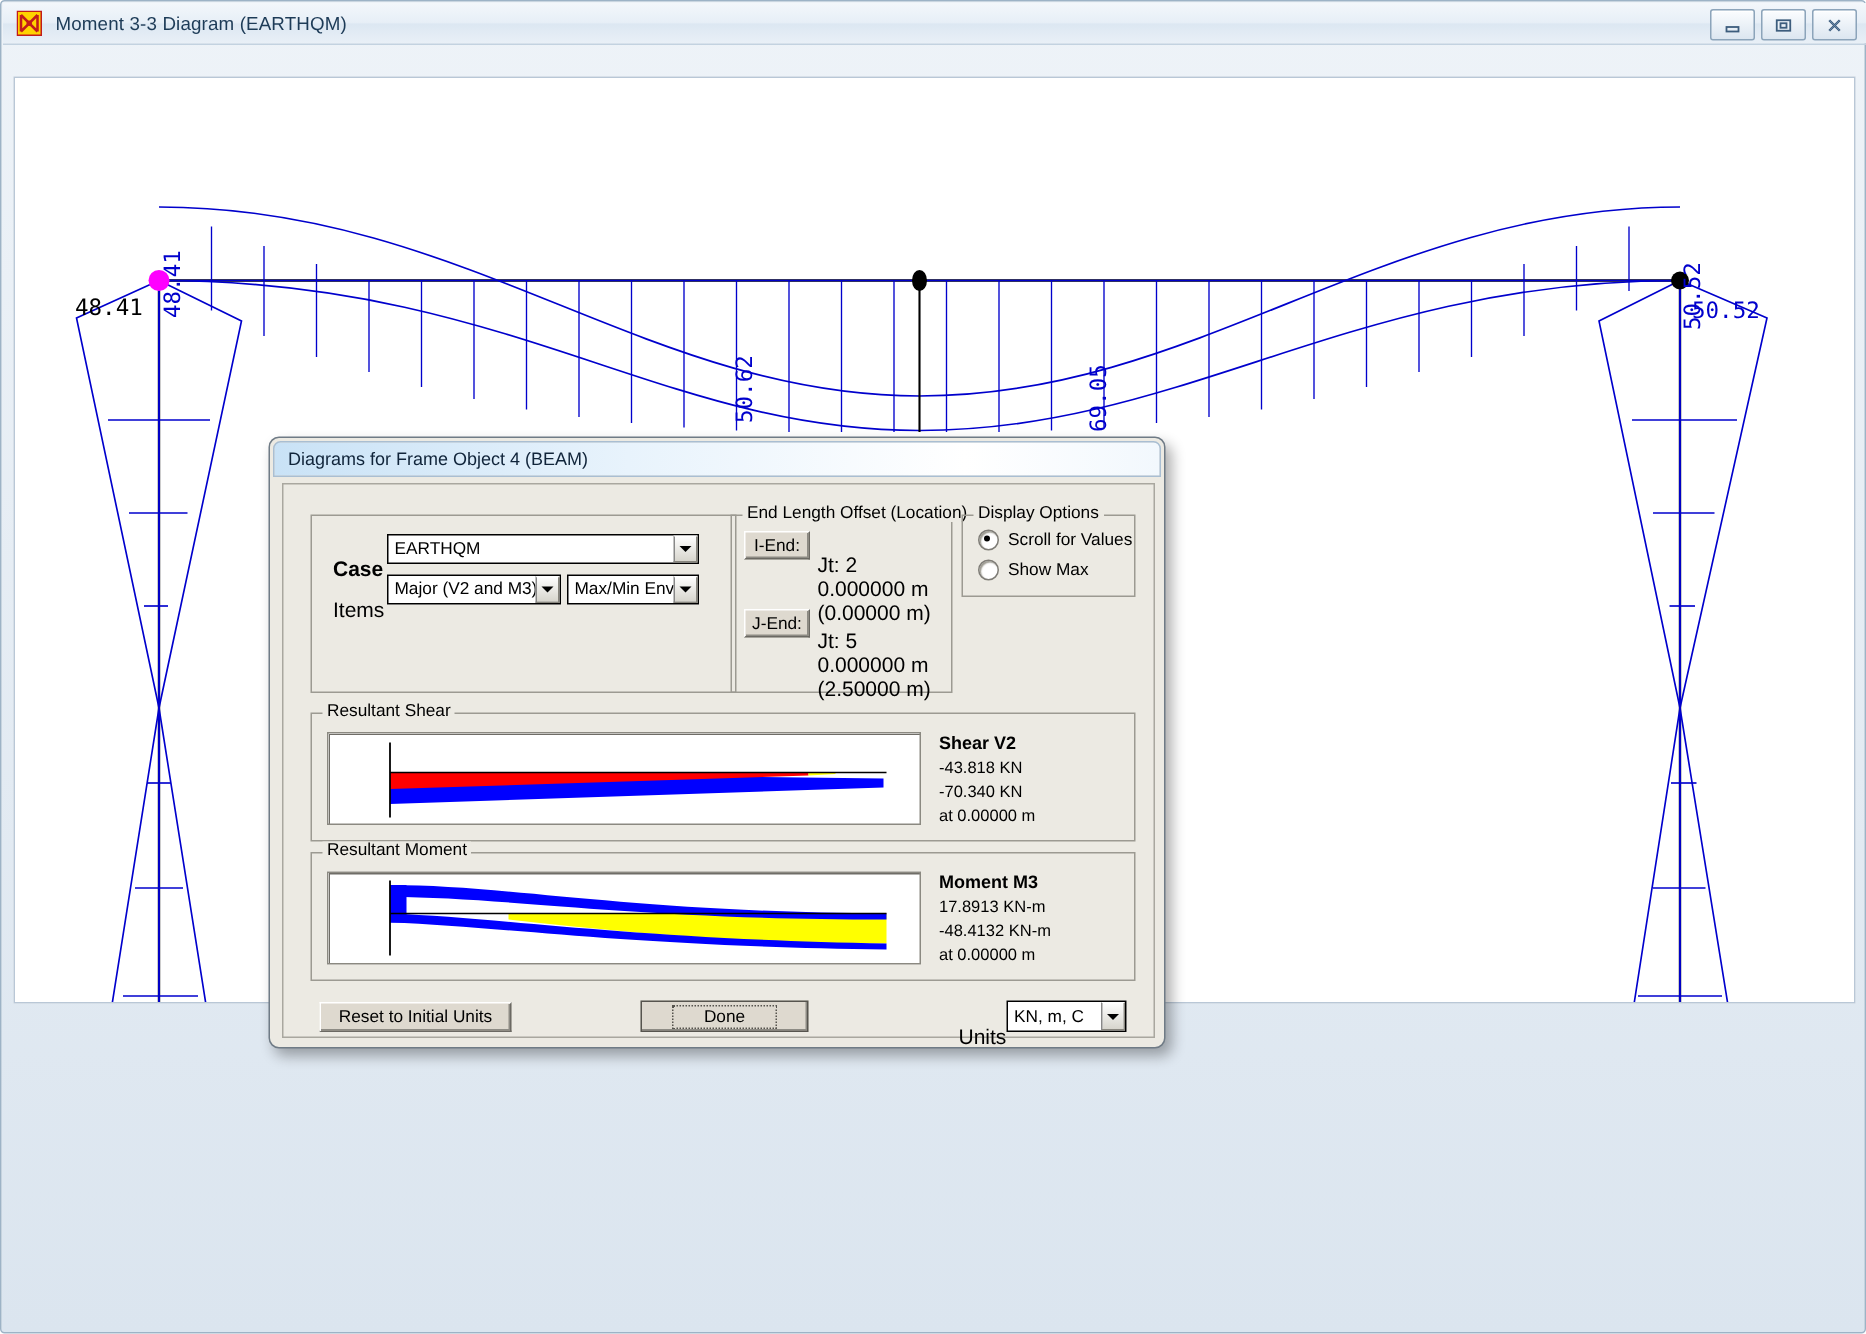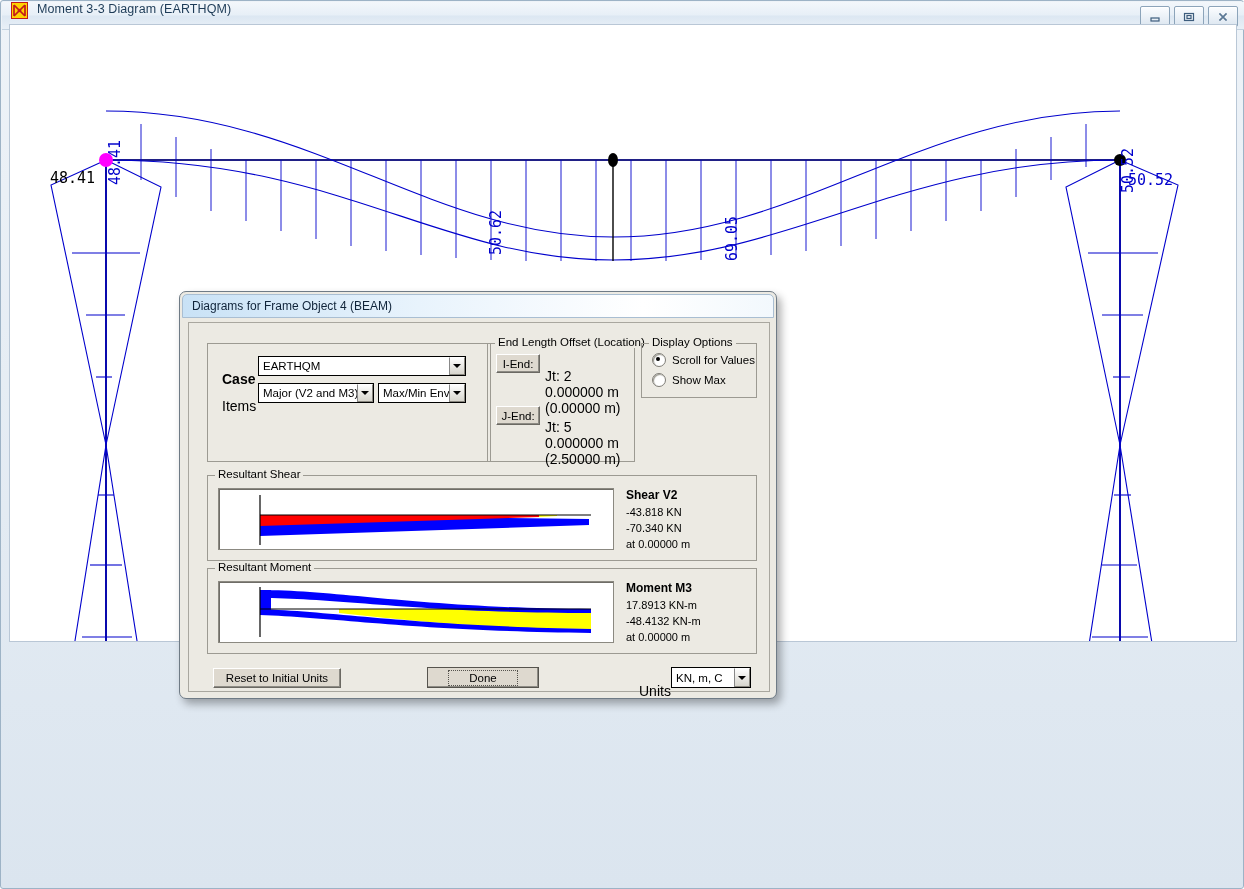--- a/index.html
+++ b/index.html
@@ -15,39 +15,39 @@
   .win-frame{
     position:absolute;left:0;top:0;width:1244px;height:889px;
     box-sizing:border-box;
     border:1px solid #9db3c6;
     background:linear-gradient(#eef3f8,#dbe5ef);
     border-radius:3px;
   }
   .titlebar{
     position:absolute;left:1px;top:1px;width:1242px;height:27px;
     background:linear-gradient(#f3f7fb 0%,#e7eff7 48%,#dce7f2 52%,#e9f0f7 100%);
-    display:flex;
+    display:flex;align-items:center;
     border-bottom:1px solid #c3d2e0;
   }
   .app-icon{
     width:17px;height:17px;margin-left:9px;margin-right:9px;
     position:relative;flex:none;
   }
   .title-text{
     font-size:12.5px;color:#1d3b57;letter-spacing:.1px;white-space:nowrap;
   }
   .win-btns{position:absolute;right:6px;top:4px;display:flex;gap:4px;}
   .win-btn{
     width:28px;height:19px;border:1px solid #8ca4ba;border-radius:2px;
     background:linear-gradient(#fbfdff,#dce6f0);
     display:flex;align-items:center;justify-content:center;
     box-shadow:inset 0 1px 0 #ffffff;
   }
   .canvas-area{
-    position:absolute;left:8px;top:23px;width:1228px;height:618px;
+    position:absolute;left:8px;top:50px;width:1228px;height:618px;
     background:#ffffff;border:1px solid #b9c7d6;box-sizing:border-box;
     overflow:hidden;
   }
   #diagram-svg{position:absolute;left:0;top:0;}
 
   
   .dlabel{
     position:absolute;font-family:"DejaVu Sans Mono", monospace;
     font-size:15px;white-space:nowrap;line-height:1;
   }

